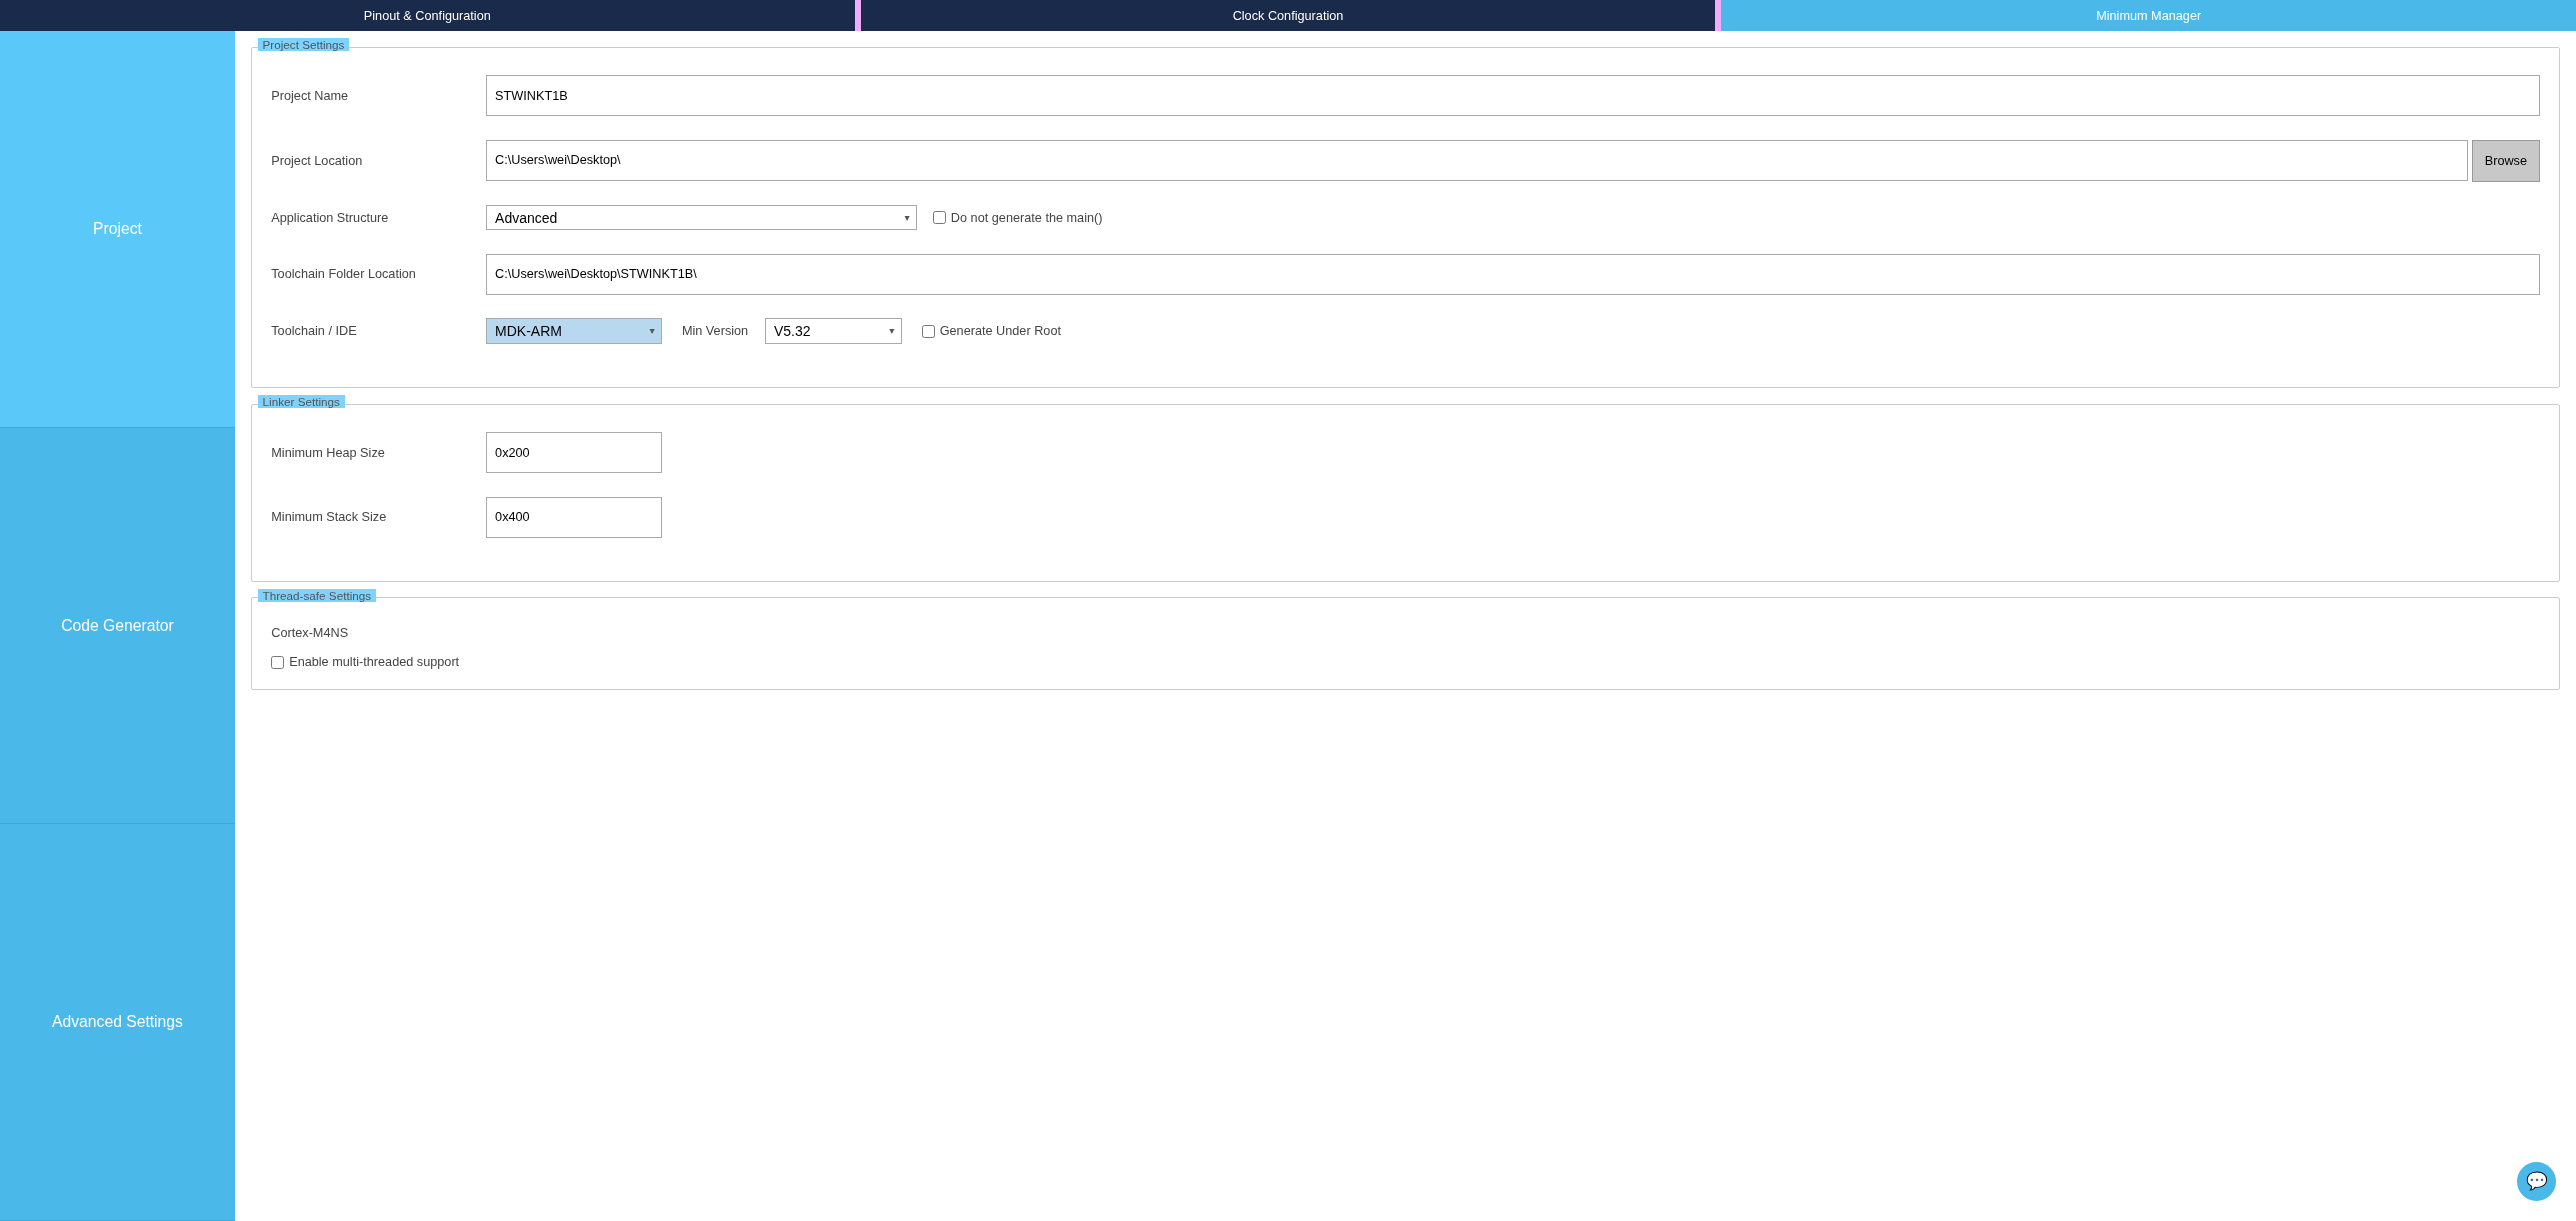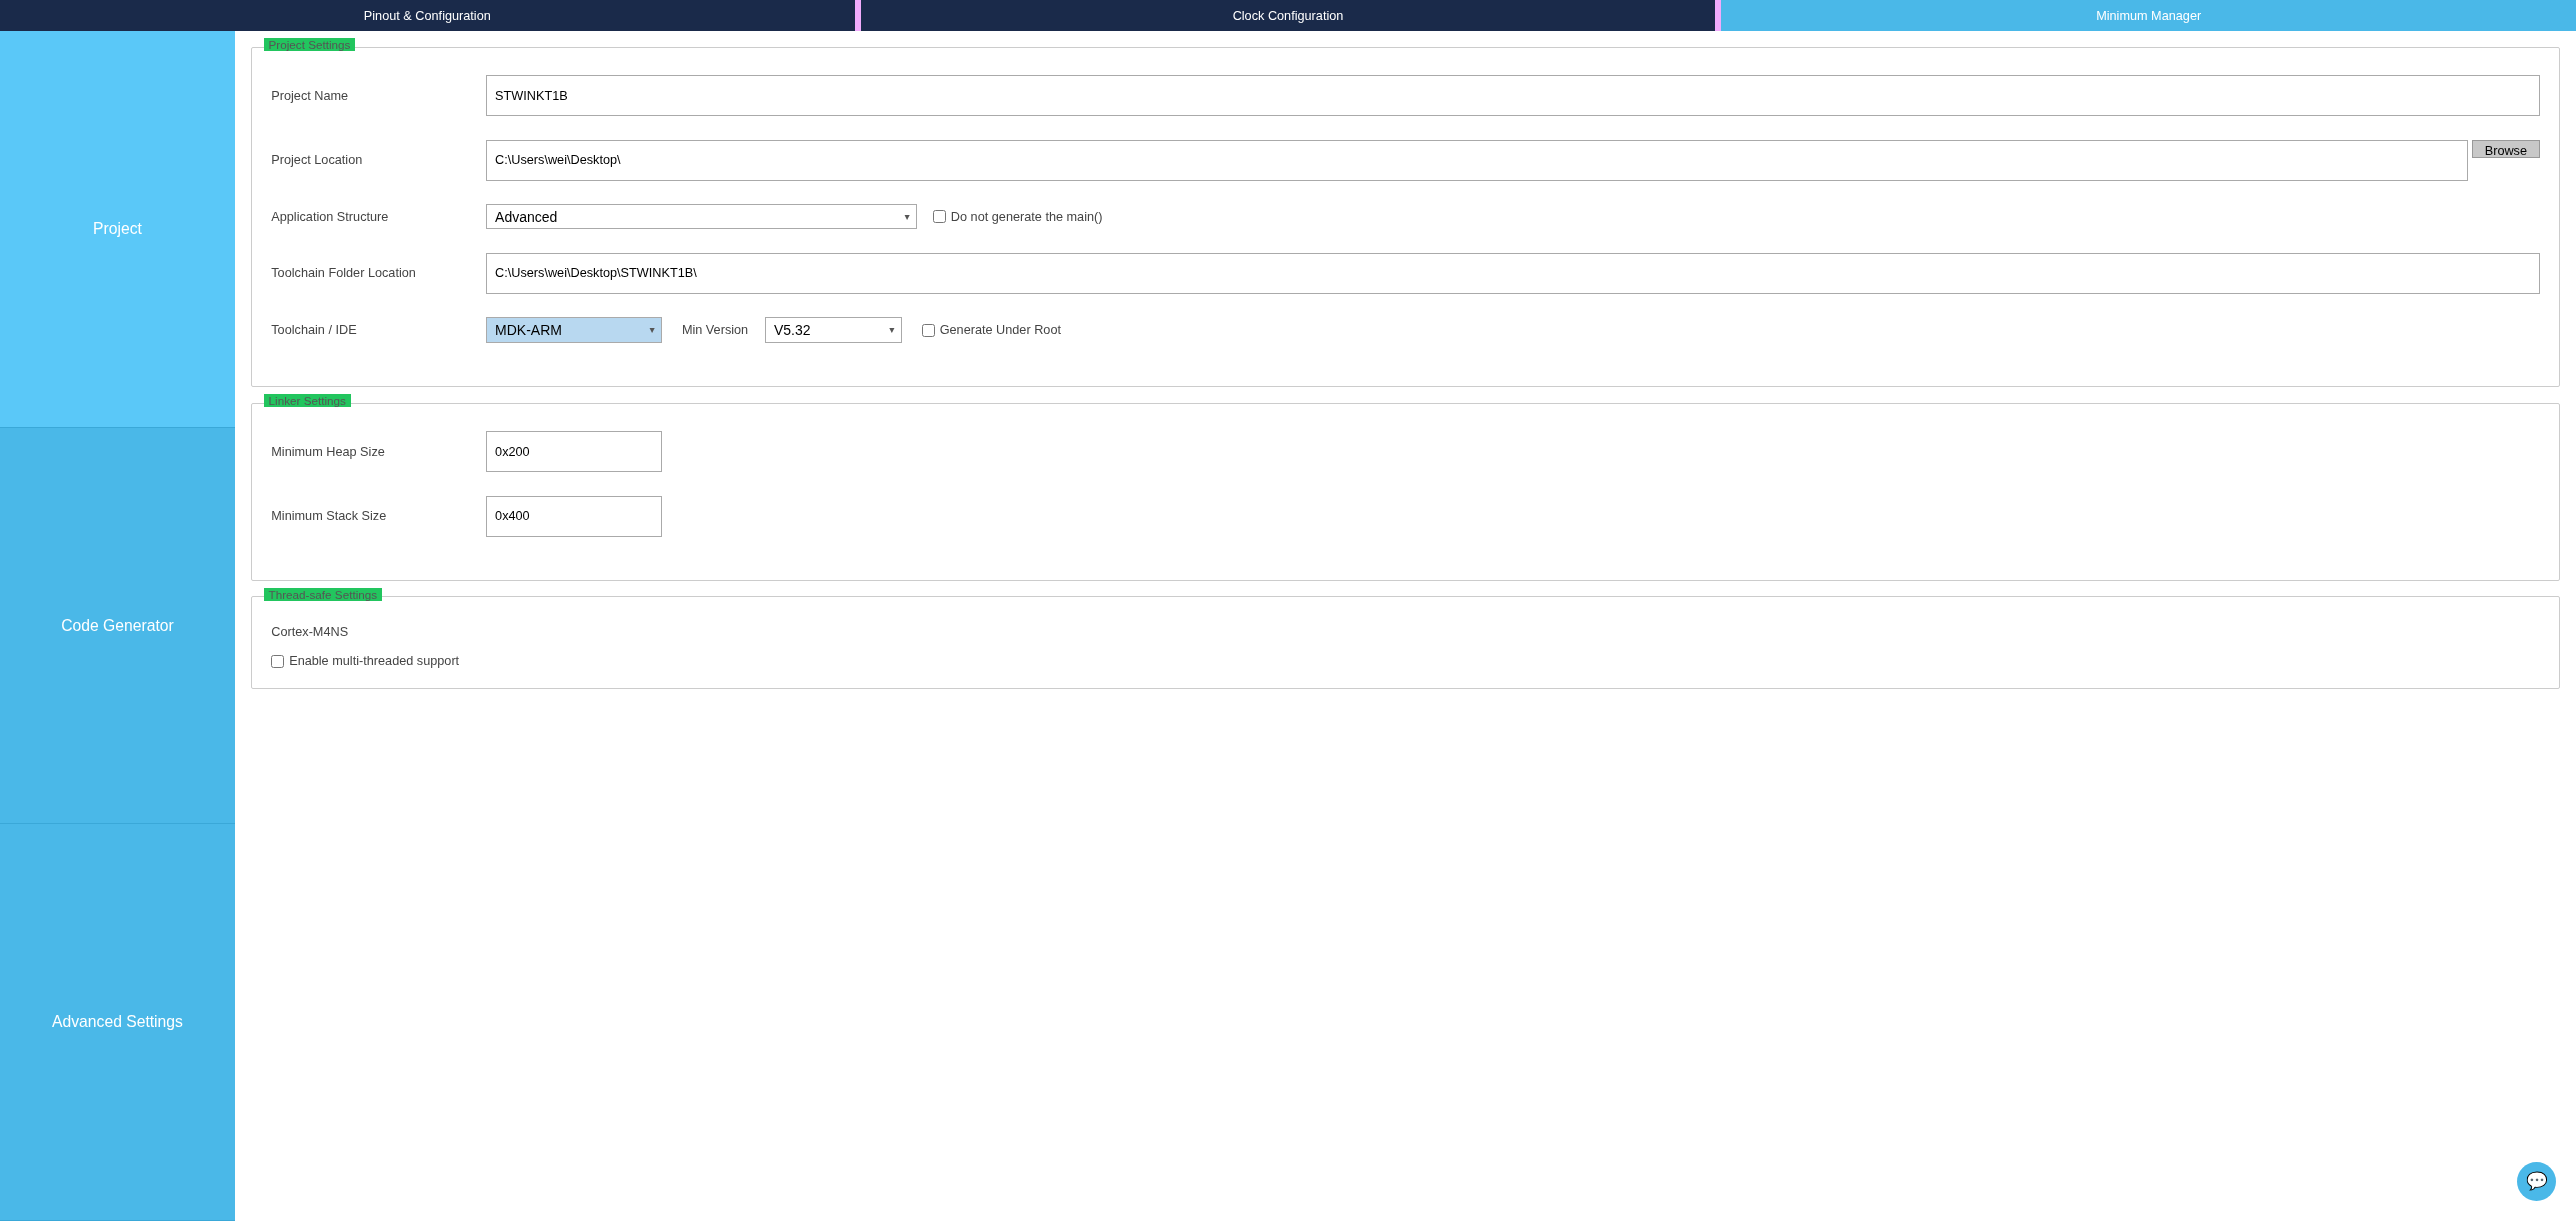--- a/index.html
+++ b/index.html
@@ -73,22 +73,22 @@
     .section {
       border: 1px solid #ccc;
       margin: 15.7px;
       border-radius: 2px;
       position: relative;
     }
 
     .section-title {
       position: absolute;
       top: -9.8px;
-      left: 12px;
-      background: #22c55e;
+      left: 6px;
+      background: #7dd3fc;
       padding: 0 4.9px;
       font-size: 11.7px;
       color: #555;
     }
 
     .section-body {
       padding: 19.6px 19.6px 19.6px 19.6px;
       margin-top: 7.8px;
     }
 
@@ -126,21 +126,21 @@
     .input-with-button input {
       flex: 1;
     }
 
     .browse-button {
       padding: 3.9px 11.7px;
       background: #c8c8c8;
       border: 1px solid #999;
       cursor: pointer;
       font-size: 12.7px;
-      height: 18px;
+      height: 42px;
     }
 
     .select-wrapper {
       position: relative;
       display: inline-block;
     }
 
     select {
       appearance: none;
       -webkit-appearance: none;

